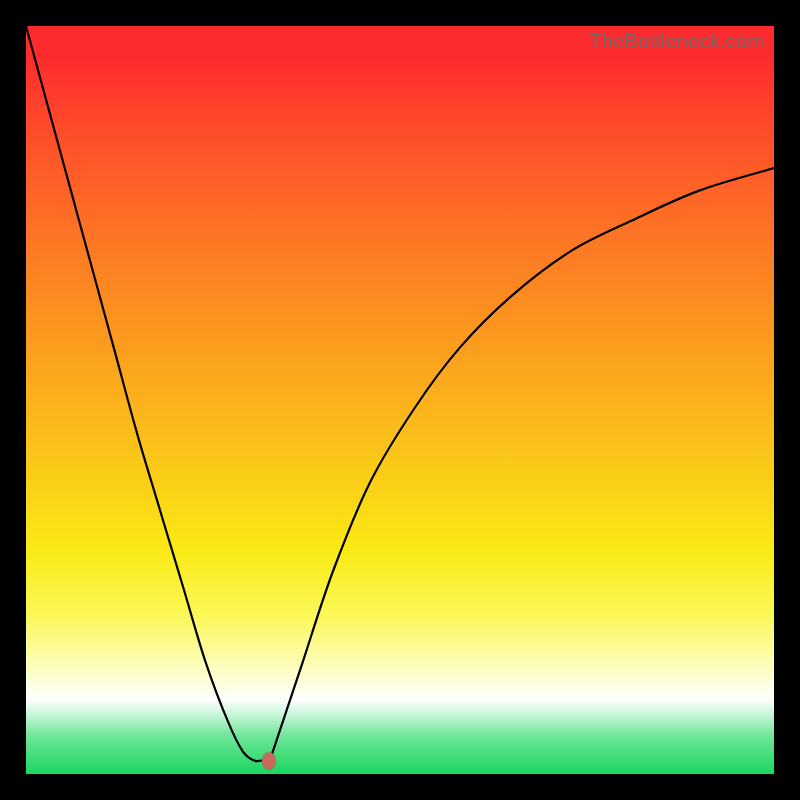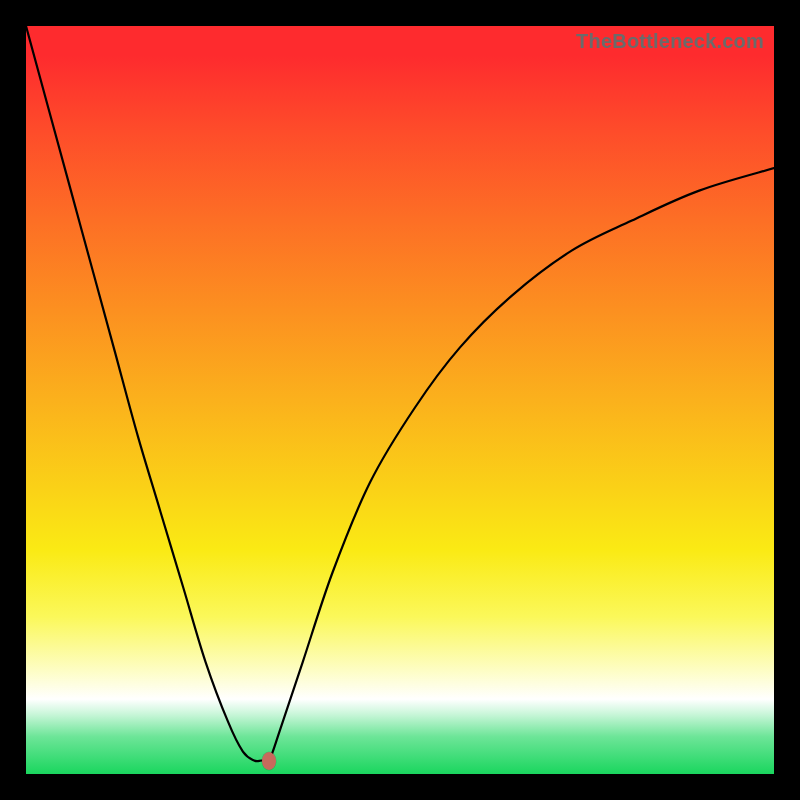--- a/index.html
+++ b/index.html
@@ -38,21 +38,21 @@
       #c9f6d9 92%,
       #6de598 95%,
       #1ad65e 100%
     );
   }
   .watermark {
     position: absolute;
     top: 4px;
     right: 10px;
     font-size: 20px;
-    font-weight: 700;
+    font-weight: 400;
     color: #6b6b6b;
     letter-spacing: 0.2px;
     user-select: none;
   }
   svg.curve {
     position: absolute;
     left: 0;
     top: 0;
     width: 748px;
     height: 748px;

